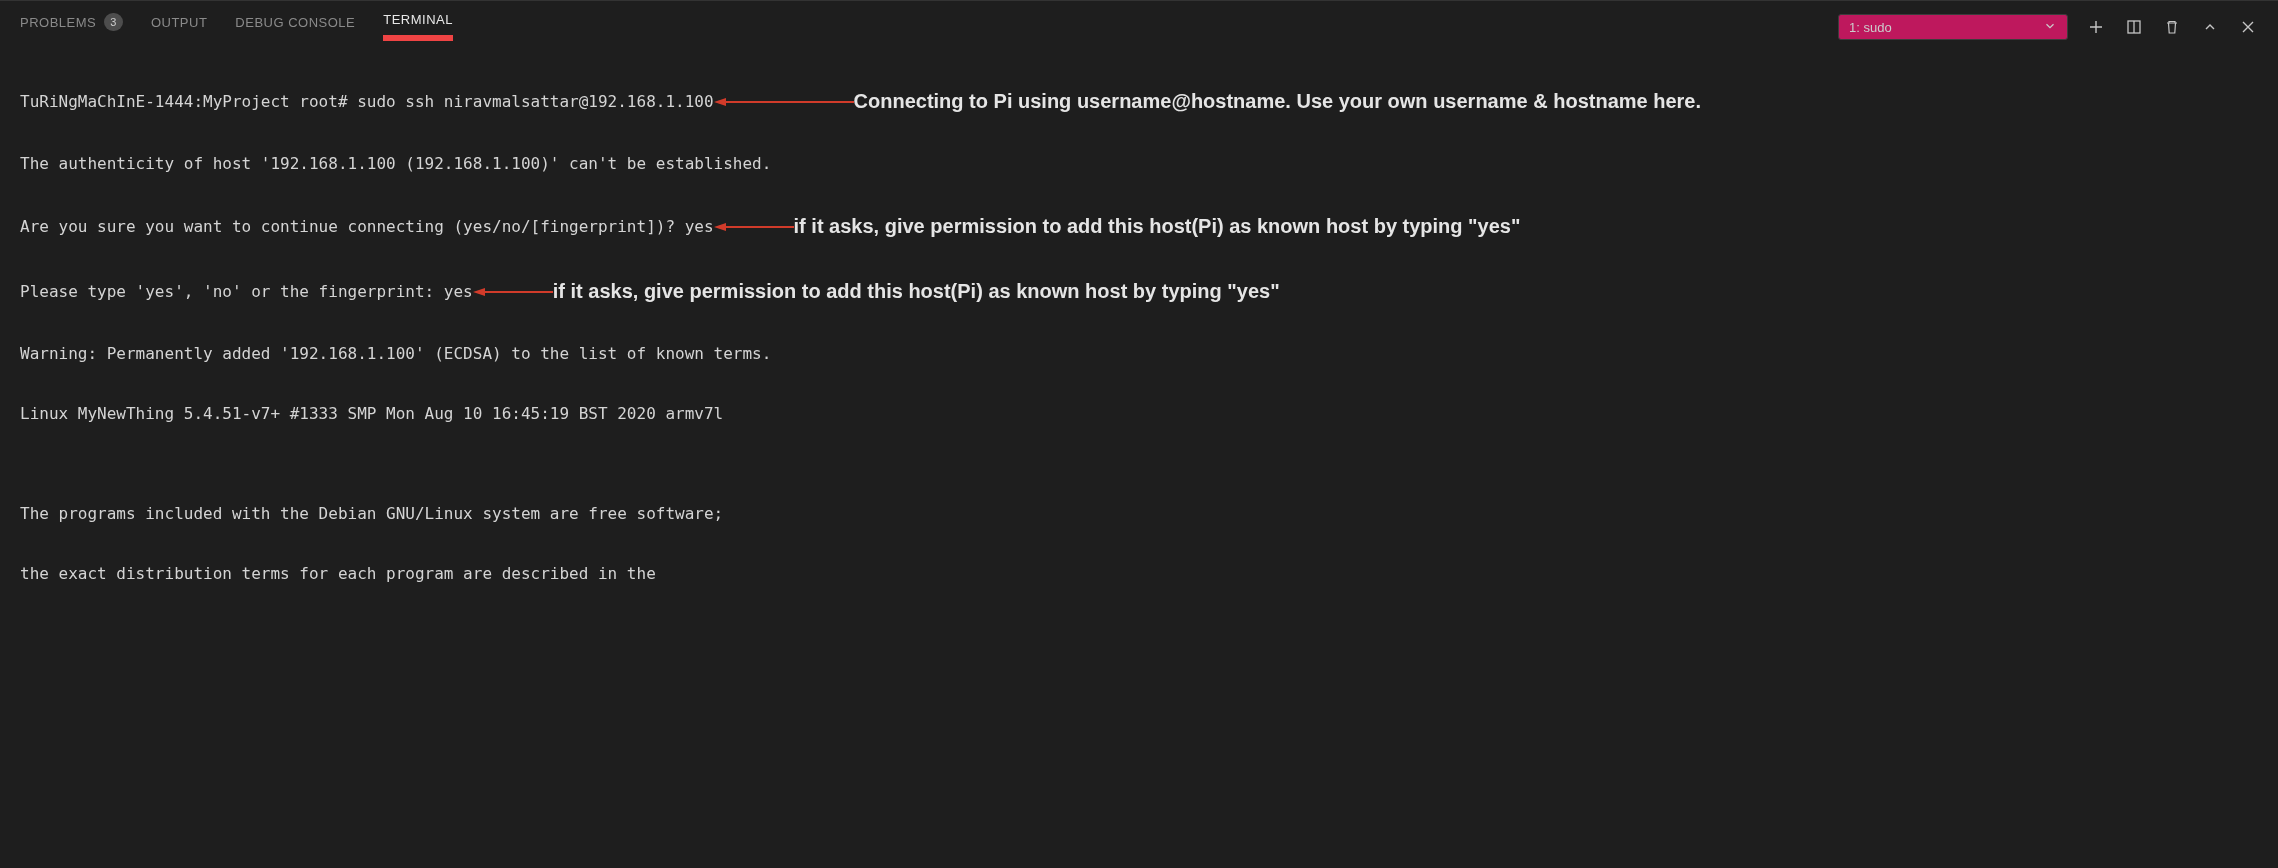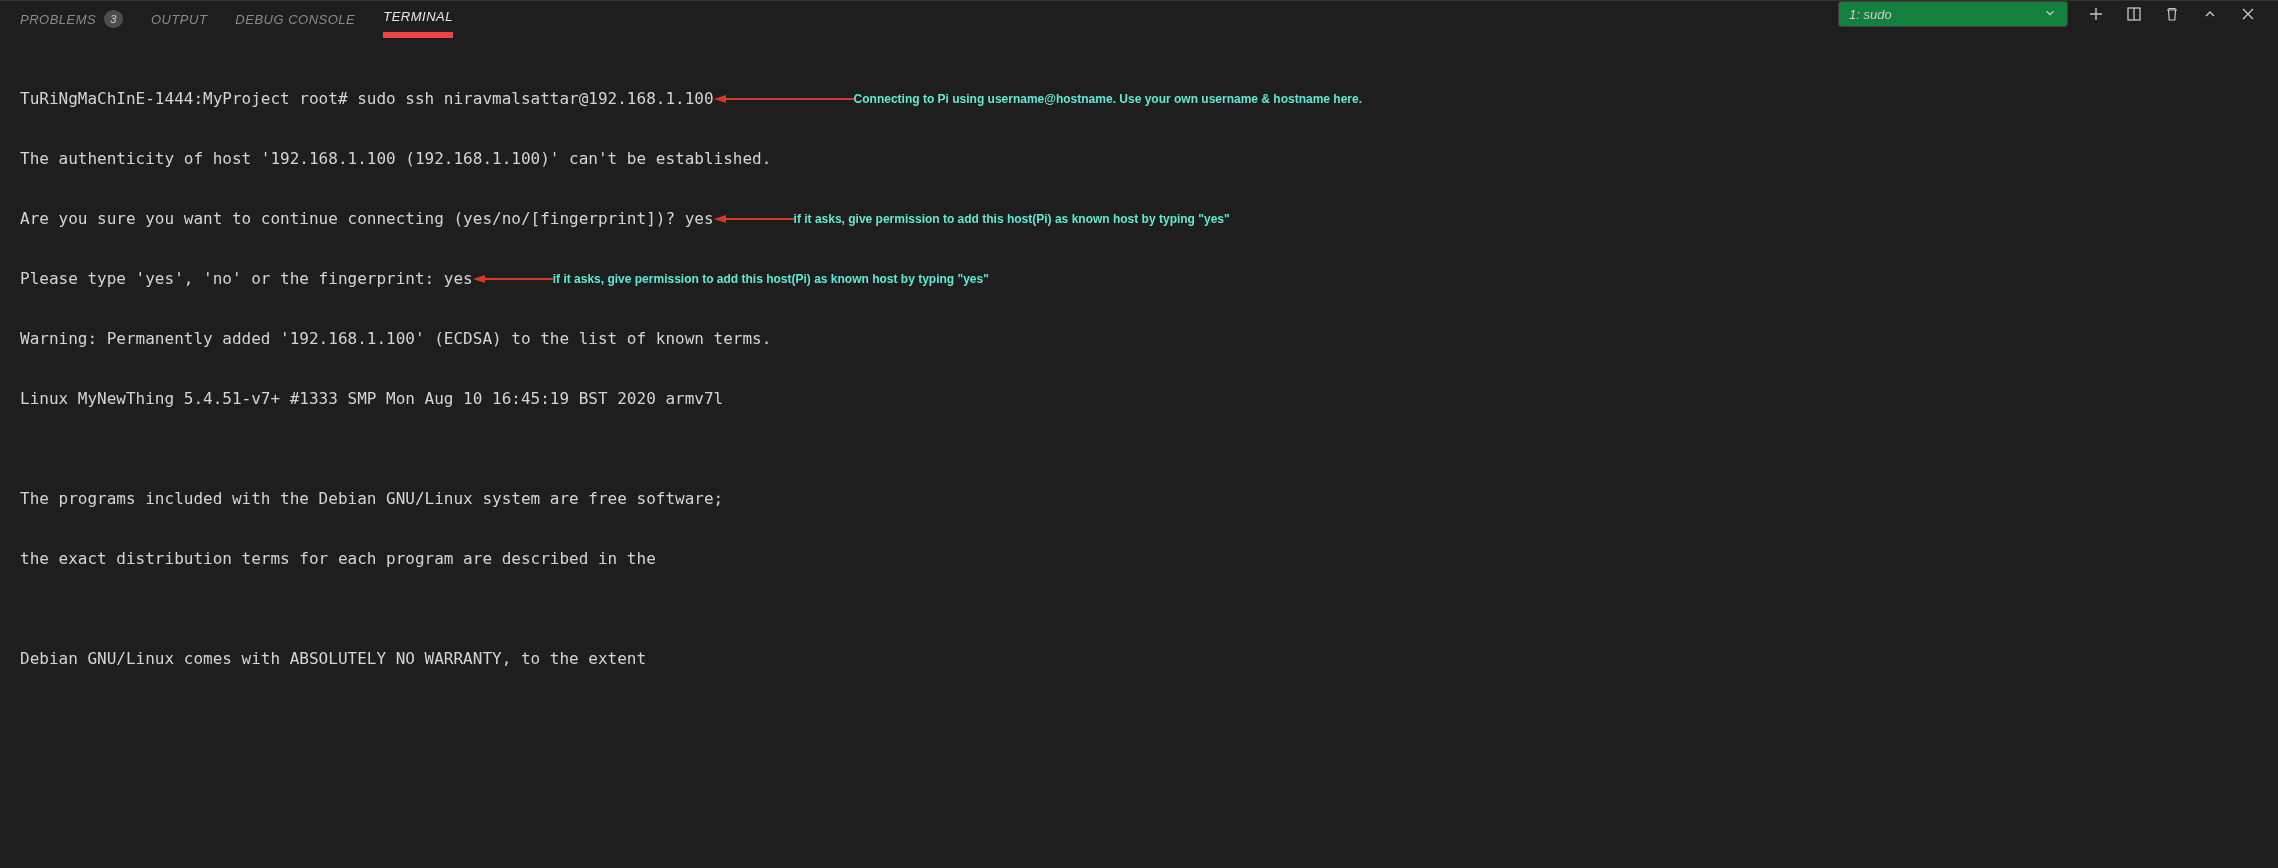--- a/index.html
+++ b/index.html
@@ -8,25 +8,24 @@
     color: #cccccc;
     font-family: -apple-system, BlinkMacSystemFont, "Segoe UI", sans-serif;
     font-size: 13px;
     width: 2278px;
     height: 868px;
     overflow: hidden;
     border-top: 1px solid #333333;
   }
   .panel-header {
     display: flex;
-    align-items: flex-start;
+    align-items: flex-end;
     height: 40px;
     padding: 0 20px;
     border-bottom: 1px solid transparent;
-    font-style: italic;
   }
   .tabs {
     display: flex;
     align-items: center;
     gap: 28px;
     flex: 0 0 auto;
   }
   .tab {
     display: flex;
     align-items: center;
@@ -54,21 +53,21 @@
     font-size: 11px;
     padding: 0 6px;
   }
   .header-right {
     margin-left: auto;
     display: flex;
     align-items: center;
     gap: 18px;
   }
   .term-select {
-    background: #15803d;
+    background: #be185d;
     border: 1px solid #3c3c3c;
     color: #cccccc;
     width: 230px;
     height: 26px;
     border-radius: 3px;
     padding: 8px 10px;
     display: flex;
     align-items: center;
     justify-content: space-between;
     cursor: pointer;
@@ -86,21 +85,21 @@
   .terminal-body {
     padding: 8px 20px;
     font-family: "SF Mono", Menlo, Consolas, monospace;
     font-size: 16px;
     line-height: 1.25;
     white-space: pre;
     color: #d4d4d4;
     position: relative;
   }
   .line { white-space: pre; }
-  .annot { color: #5eead4; font-family: -apple-system, BlinkMacSystemFont, "Segoe UI", sans-serif; font-size: 12px; font-weight: 600; }
+  .annot { color: #e5e5e5; font-family: -apple-system, BlinkMacSystemFont, "Segoe UI", sans-serif; font-size: 20px; font-weight: 600; }
   .arrow { color: #d13b2a; display:inline-block; }
   .arrow svg { display:block; }
   .row { display:flex; align-items:center; gap:0; }
   .grow0 { flex: 0 0 auto; }
 </style>
 </head>
 <body>
 
 <div class="panel-header">
   <div class="tabs">
@@ -182,17 +181,16 @@
           <polygon points="0,5 12,1 12,9" fill="#d13b2a"></polygon>
         </svg></span>
     <span class="annot grow0">if it asks, give permission to add this host(Pi) as known host by typing "yes"</span>
   </div>
   <div class="line">Warning: Permanently added '192.168.1.100' (ECDSA) to the list of known terms.</div>
   <div class="line">Linux MyNewThing 5.4.51-v7+ #1333 SMP Mon Aug 10 16:45:19 BST 2020 armv7l</div>
   <div class="line"></div>
   <div class="line">The programs included with the Debian GNU/Linux system are free software;</div>
   <div class="line">the exact distribution terms for each program are described in the</div>
   <div class="line"></div>
-  <div class="line">Debian GNU/Linux comes with ABSOLUTELY NO WARRANTY, to the extent</div>
   
   
   
 </div>
 
 </body></html>

